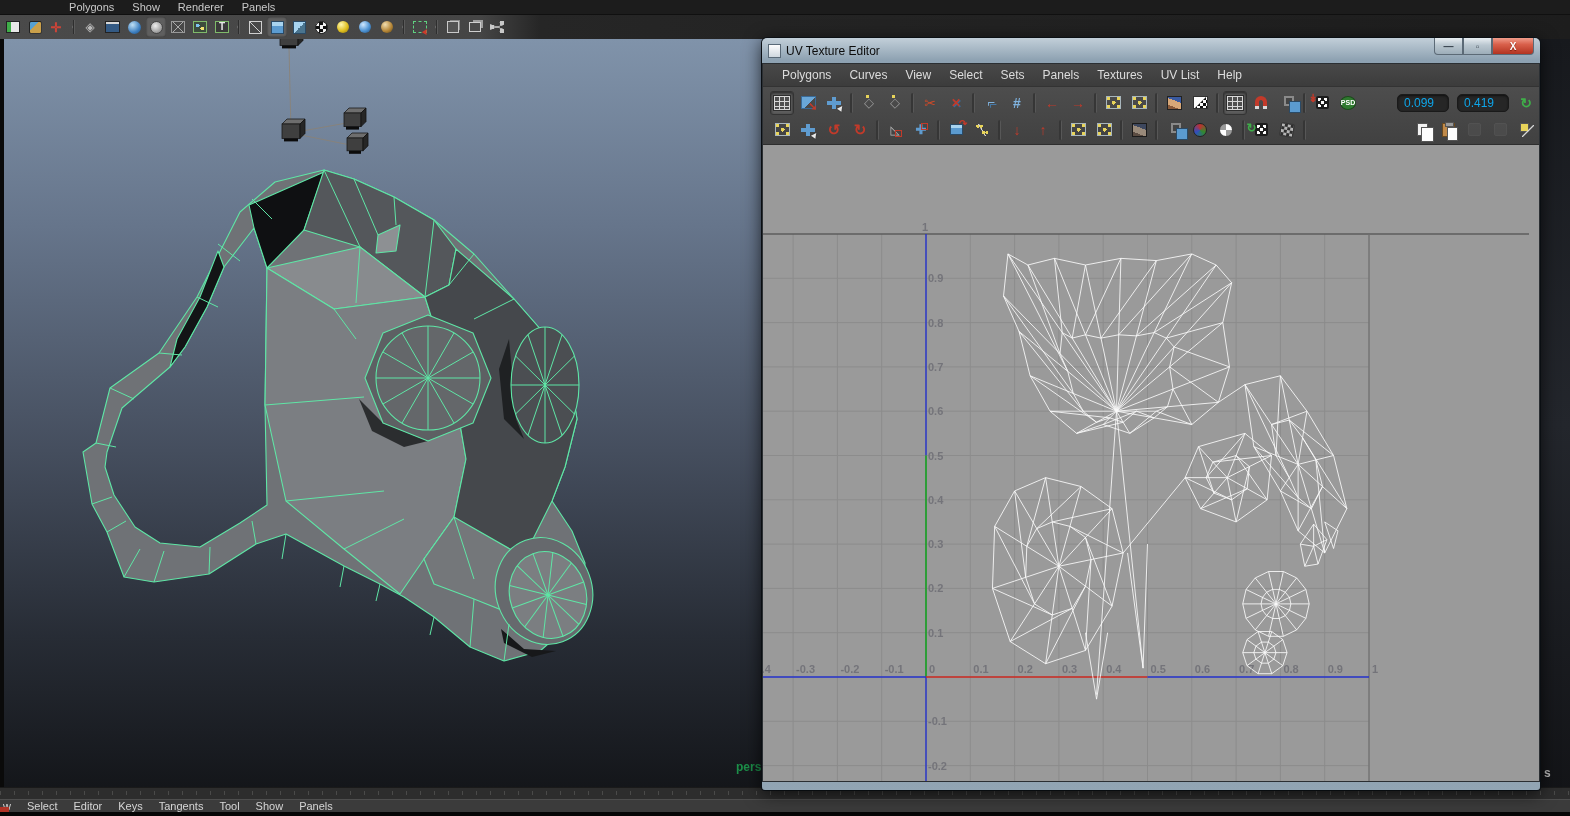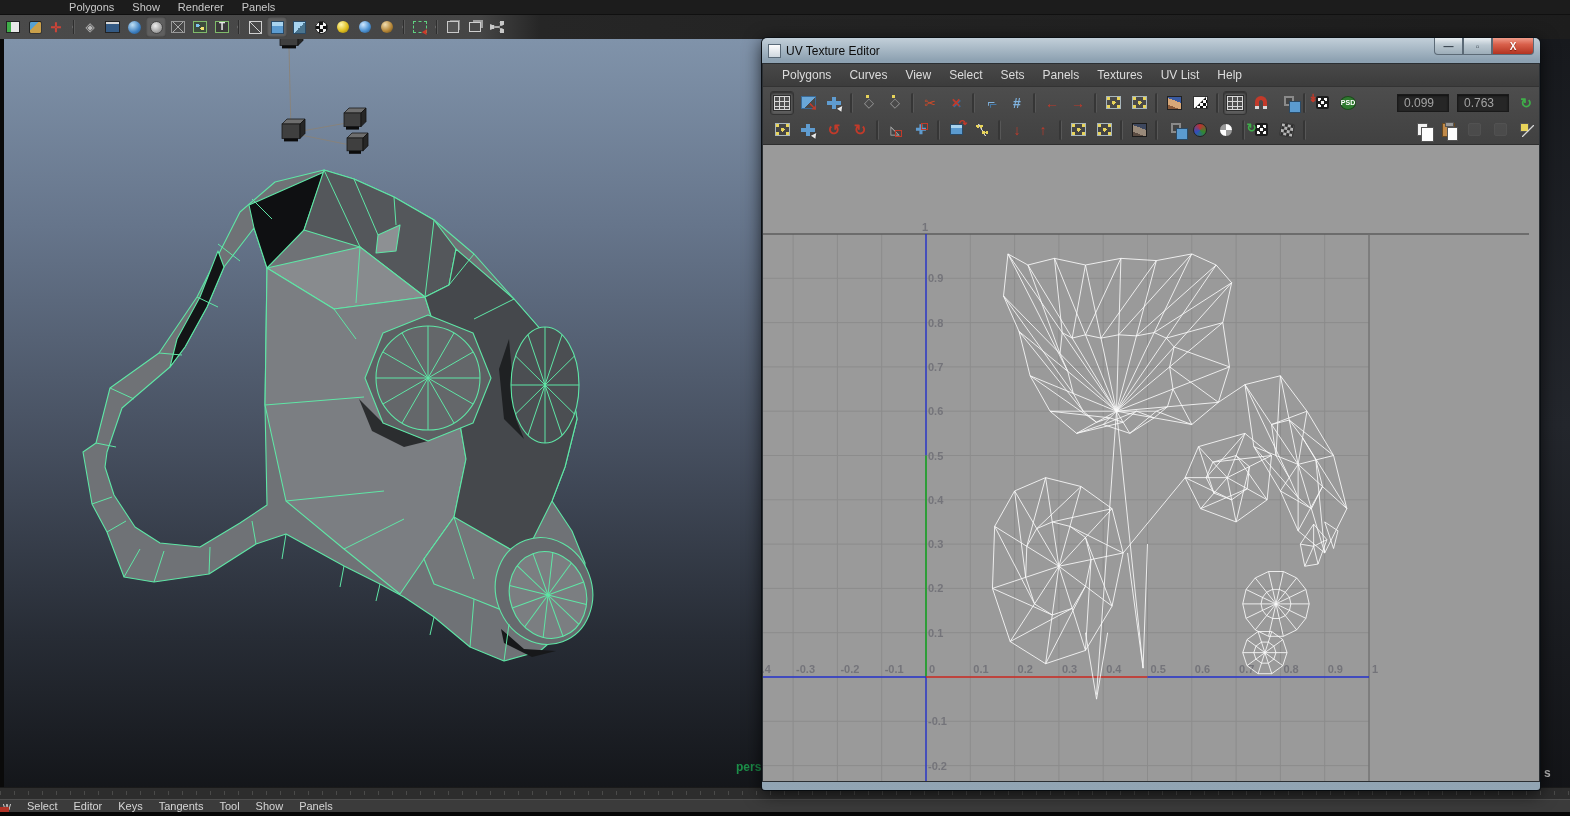--- a/index.html
+++ b/index.html
@@ -122,21 +122,21 @@
   .uvtoolbar { height:58px; background:linear-gradient(180deg,#4d4d4d,#414141);
     border-bottom:1px solid #2e2e2e; position:relative; padding:2px 0 0 6px; }
   .uvrow { height:27px; display:flex; align-items:center; }
   .uvic { width:24px; height:24px; margin:0 1px; border-radius:3px; position:relative;
     display:flex; align-items:center; justify-content:center; font-size:14px; }
   .uvic.pressed{ background:#5e5e5e; box-shadow:inset 0 1px 3px #222; border:1px solid #333;}
   .uvic.ghost{ opacity:.35; }
   .usep{ width:9px; height:22px; display:flex; align-items:center; justify-content:center;}
   .usep:before{ content:""; width:2px; height:20px; background:#363636; border-right:1px solid #575757; border-radius:2px;}
   .ufield { width:52px; height:18px; background:#262626; border:1px solid #1a1a1a;
-    border-radius:0; color:#a3a3a3; font-size:12px; display:flex; align-items:center;
+    border-radius:5px; color:#0ea5e9; font-size:12px; display:flex; align-items:center;
     padding-left:6px; margin:0 4px; box-shadow:inset 0 1px 2px #111; }
   .spacer { flex:1; }
 
   
   .u-grid{ width:16px;height:14px;border:1px solid #d8d8d8;background:
     linear-gradient(90deg,transparent 0 4px,#d8d8d8 4px 5px,transparent 5px 9px,#d8d8d8 9px 10px,transparent 10px),
     linear-gradient(180deg,transparent 0 4px,#d8d8d8 4px 5px,transparent 5px 9px,#d8d8d8 9px 10px,transparent 10px),#4f4f4f;
     box-shadow:0 0 0 1px #2e2e2e;}
   .u-gridb{ width:15px;height:13px;border:1px solid #a8b6bd;background:
     radial-gradient(circle at 10% 10%,#e8d45a 0 2px,transparent 2px),
@@ -525,21 +525,21 @@
             </span>
             <span class="usep"></span>
             <span class="uvic">
               <span class="u-dice"></span>
             </span>
             <span class="uvic">
               <span class="u-psd"></span>
             </span>
             <span class="spacer"></span>
             <div class="ufield">0.099</div>
-            <div class="ufield">0.763</div>
+            <div class="ufield">0.419</div>
             <span class="uvic">
               <span class="u-refresh"></span>
             </span>
           </div>
         <div class="uvrow" id="uvRow2">
             <span class="uvic">
               <span class="u-gridb"></span>
             </span>
             <span class="uvic">
               <span class="u-movec"></span>

